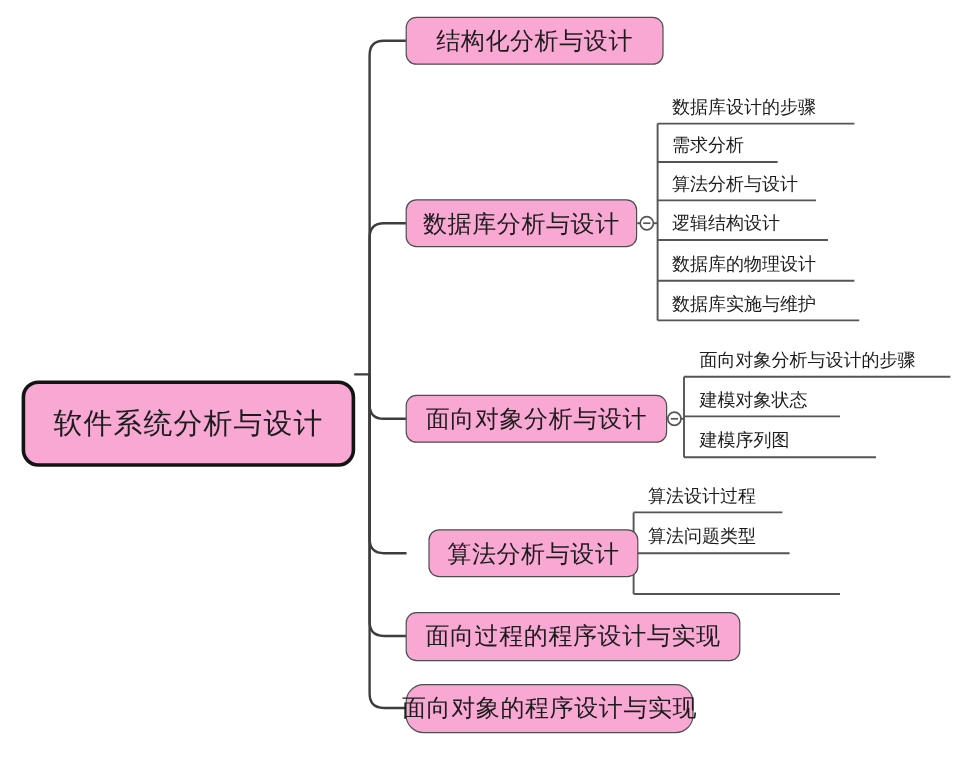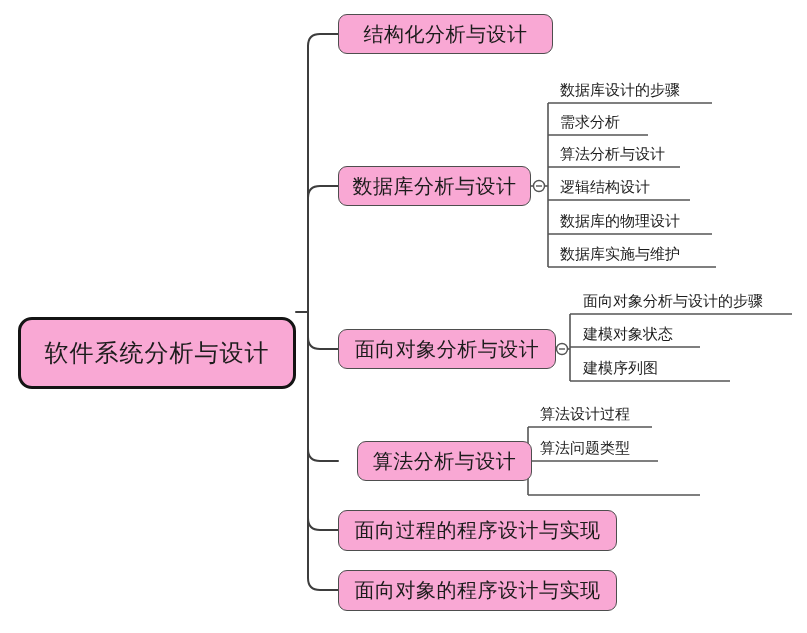--- a/index.html
+++ b/index.html
@@ -113,21 +113,21 @@
   <div class="node branch-node" style="left:338px; top:14px;  width:215px; height:40px;">结构化分析与设计</div>
 
   <div class="node branch-node" style="left:338px; top:166px; width:193px; height:40px;">数据库分析与设计</div>
 
   <div class="node branch-node" style="left:338px; top:329px; width:218px; height:40px;">面向对象分析与设计</div>
 
   <div class="node branch-node" style="left:338px; top:441px; width:175px; height:40px;margin-left:19px;">算法分析与设计</div>
 
   <div class="node branch-node" style="left:338px; top:510px; width:279px; height:41px;">面向过程的程序设计与实现</div>
 
-  <div class="node branch-node" style="left:338px; top:570px; width:279px; height:41px;">面向对象的程序设计与实现</div>
+  <div class="node branch-node" style="left:338px; top:570px; width:240px; height:41px;border-radius:15px;">面向对象的程序设计与实现</div>
 
   <div class="child-label" style="left:560px; top:79px;">数据库设计的步骤</div>
   <div class="child-label" style="left:560px; top:111px;">需求分析</div>
   <div class="child-label" style="left:560px; top:143px;">算法分析与设计</div>
   <div class="child-label" style="left:560px; top:176px;">逻辑结构设计</div>
   <div class="child-label" style="left:560px; top:210px;">数据库的物理设计</div>
   <div class="child-label" style="left:560px; top:243px;">数据库实施与维护</div>
 
   <div class="child-label" style="left:583px; top:290px;">面向对象分析与设计的步骤</div>
   <div class="child-label" style="left:583px; top:323px;">建模对象状态</div>

